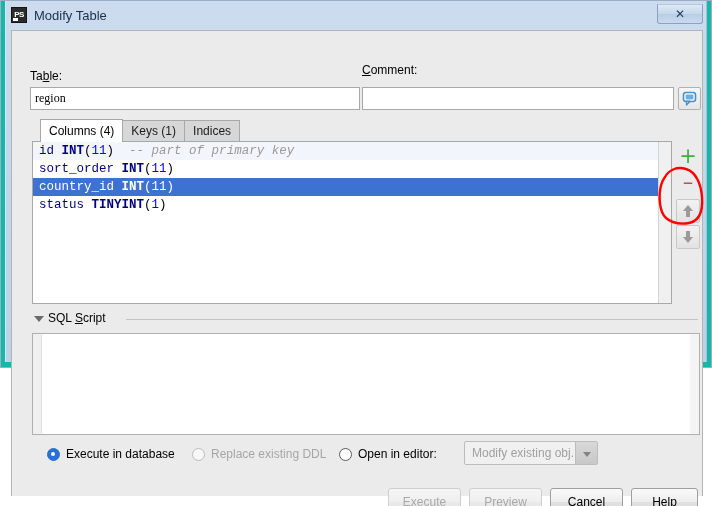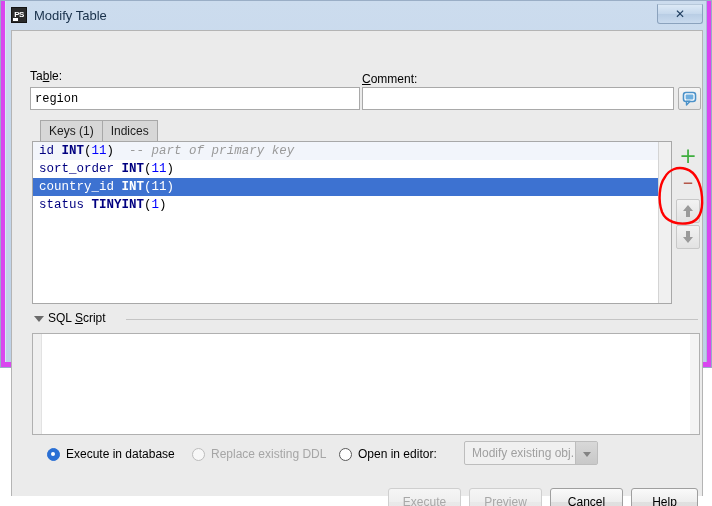--- a/index.html
+++ b/index.html
@@ -9,21 +9,21 @@
     font-family: "Liberation Sans", sans-serif;
     overflow: hidden;
   }
 
   
   #window {
     position: absolute;
     left: 0; top: 0;
     width: 712px; height: 368px;
     box-sizing: border-box;
-    background: #d946ef;
+    background: #14b8a6;
     border: 1px solid #9aaec6;
   }
   #frame-inner {
     position: absolute;
     left: 4px; top: 0px; right: 4px; bottom: 5px;
     background: linear-gradient(to bottom, #ccdcee 0%, #c3d5ea 55%, #bed1e7 100%);
     border-left: 1px solid #d9e6f4;
     border-right: 1px solid #a9bed6;
     box-sizing: border-box;
   }
@@ -102,30 +102,30 @@
 
   .text-input {
     position: absolute;
     box-sizing: border-box;
     background: #ffffff;
     border: 1px solid #a9a9a9;
     font-size: 12px;
     color: #000000;
     padding: 0 4px;
     line-height: 21px;
-    font-family: Liberation Mono, monospace;
+    font-family: Liberation Serif, serif;
     outline: none;
   }
 
   
   #label-table { left: 18px; top: 38px; }
   #input-table { left: 18px; top: 56px; width: 330px; height: 23px; }
 
   
-  #label-comment { left: 350px; top: 41px; }
+  #label-comment { left: 350px; top: 32px; }
   #input-comment { left: 350px; top: 56px; width: 312px; height: 23px; }
   #comment-icon-button {
     position: absolute;
     left: 666px; top: 56px;
     width: 23px; height: 23px;
     box-sizing: border-box;
     background: linear-gradient(to bottom, #f6f6f6, #e6e6e6);
     border: 1px solid #b0b0b0;
     border-radius: 2px;
   }
@@ -424,20 +424,21 @@
     <input class="text-input" id="input-comment" type="text" value="" style="">
     <div id="comment-icon-button">
       <svg width="21" height="21" viewBox="0 0 21 21">
         <rect x="4.5" y="4.5" width="12" height="9" rx="2.5" ry="2.5" fill="#ffffff" stroke="#4b91c8" stroke-width="1.6"></rect>
         <path d="M7.5 13.2 L7.5 17 L11 13.2 Z" fill="#ffffff" stroke="#4b91c8" stroke-width="1.4" stroke-linejoin="round"></path>
         <rect x="6.6" y="6.6" width="7.8" height="4.8" rx="1" fill="#6eaede"></rect>
       </svg>
     </div>
 
     <div id="tabs">
+      <div class="tab active">Columns (4)</div>
       <div class="tab">Keys (1)</div>
       <div class="tab">Indices</div>
     </div>
 
     <div id="list-box">
       <div id="list-rows">
 
         <div class="col-row first"><span class="tok-name">id</span><span class="tok-name"> </span><span class="tok-type">INT</span><span class="tok-paren">(</span><span class="tok-num">11</span><span class="tok-paren">)</span><span class="tok-comment">  </span><span class="tok-comment">-- part of primary key</span></div>
 
         <div class="col-row"><span class="tok-name">sort_order</span><span class="tok-name"> </span><span class="tok-type">INT</span><span class="tok-paren">(</span><span class="tok-num">11</span><span class="tok-paren">)</span></div>

